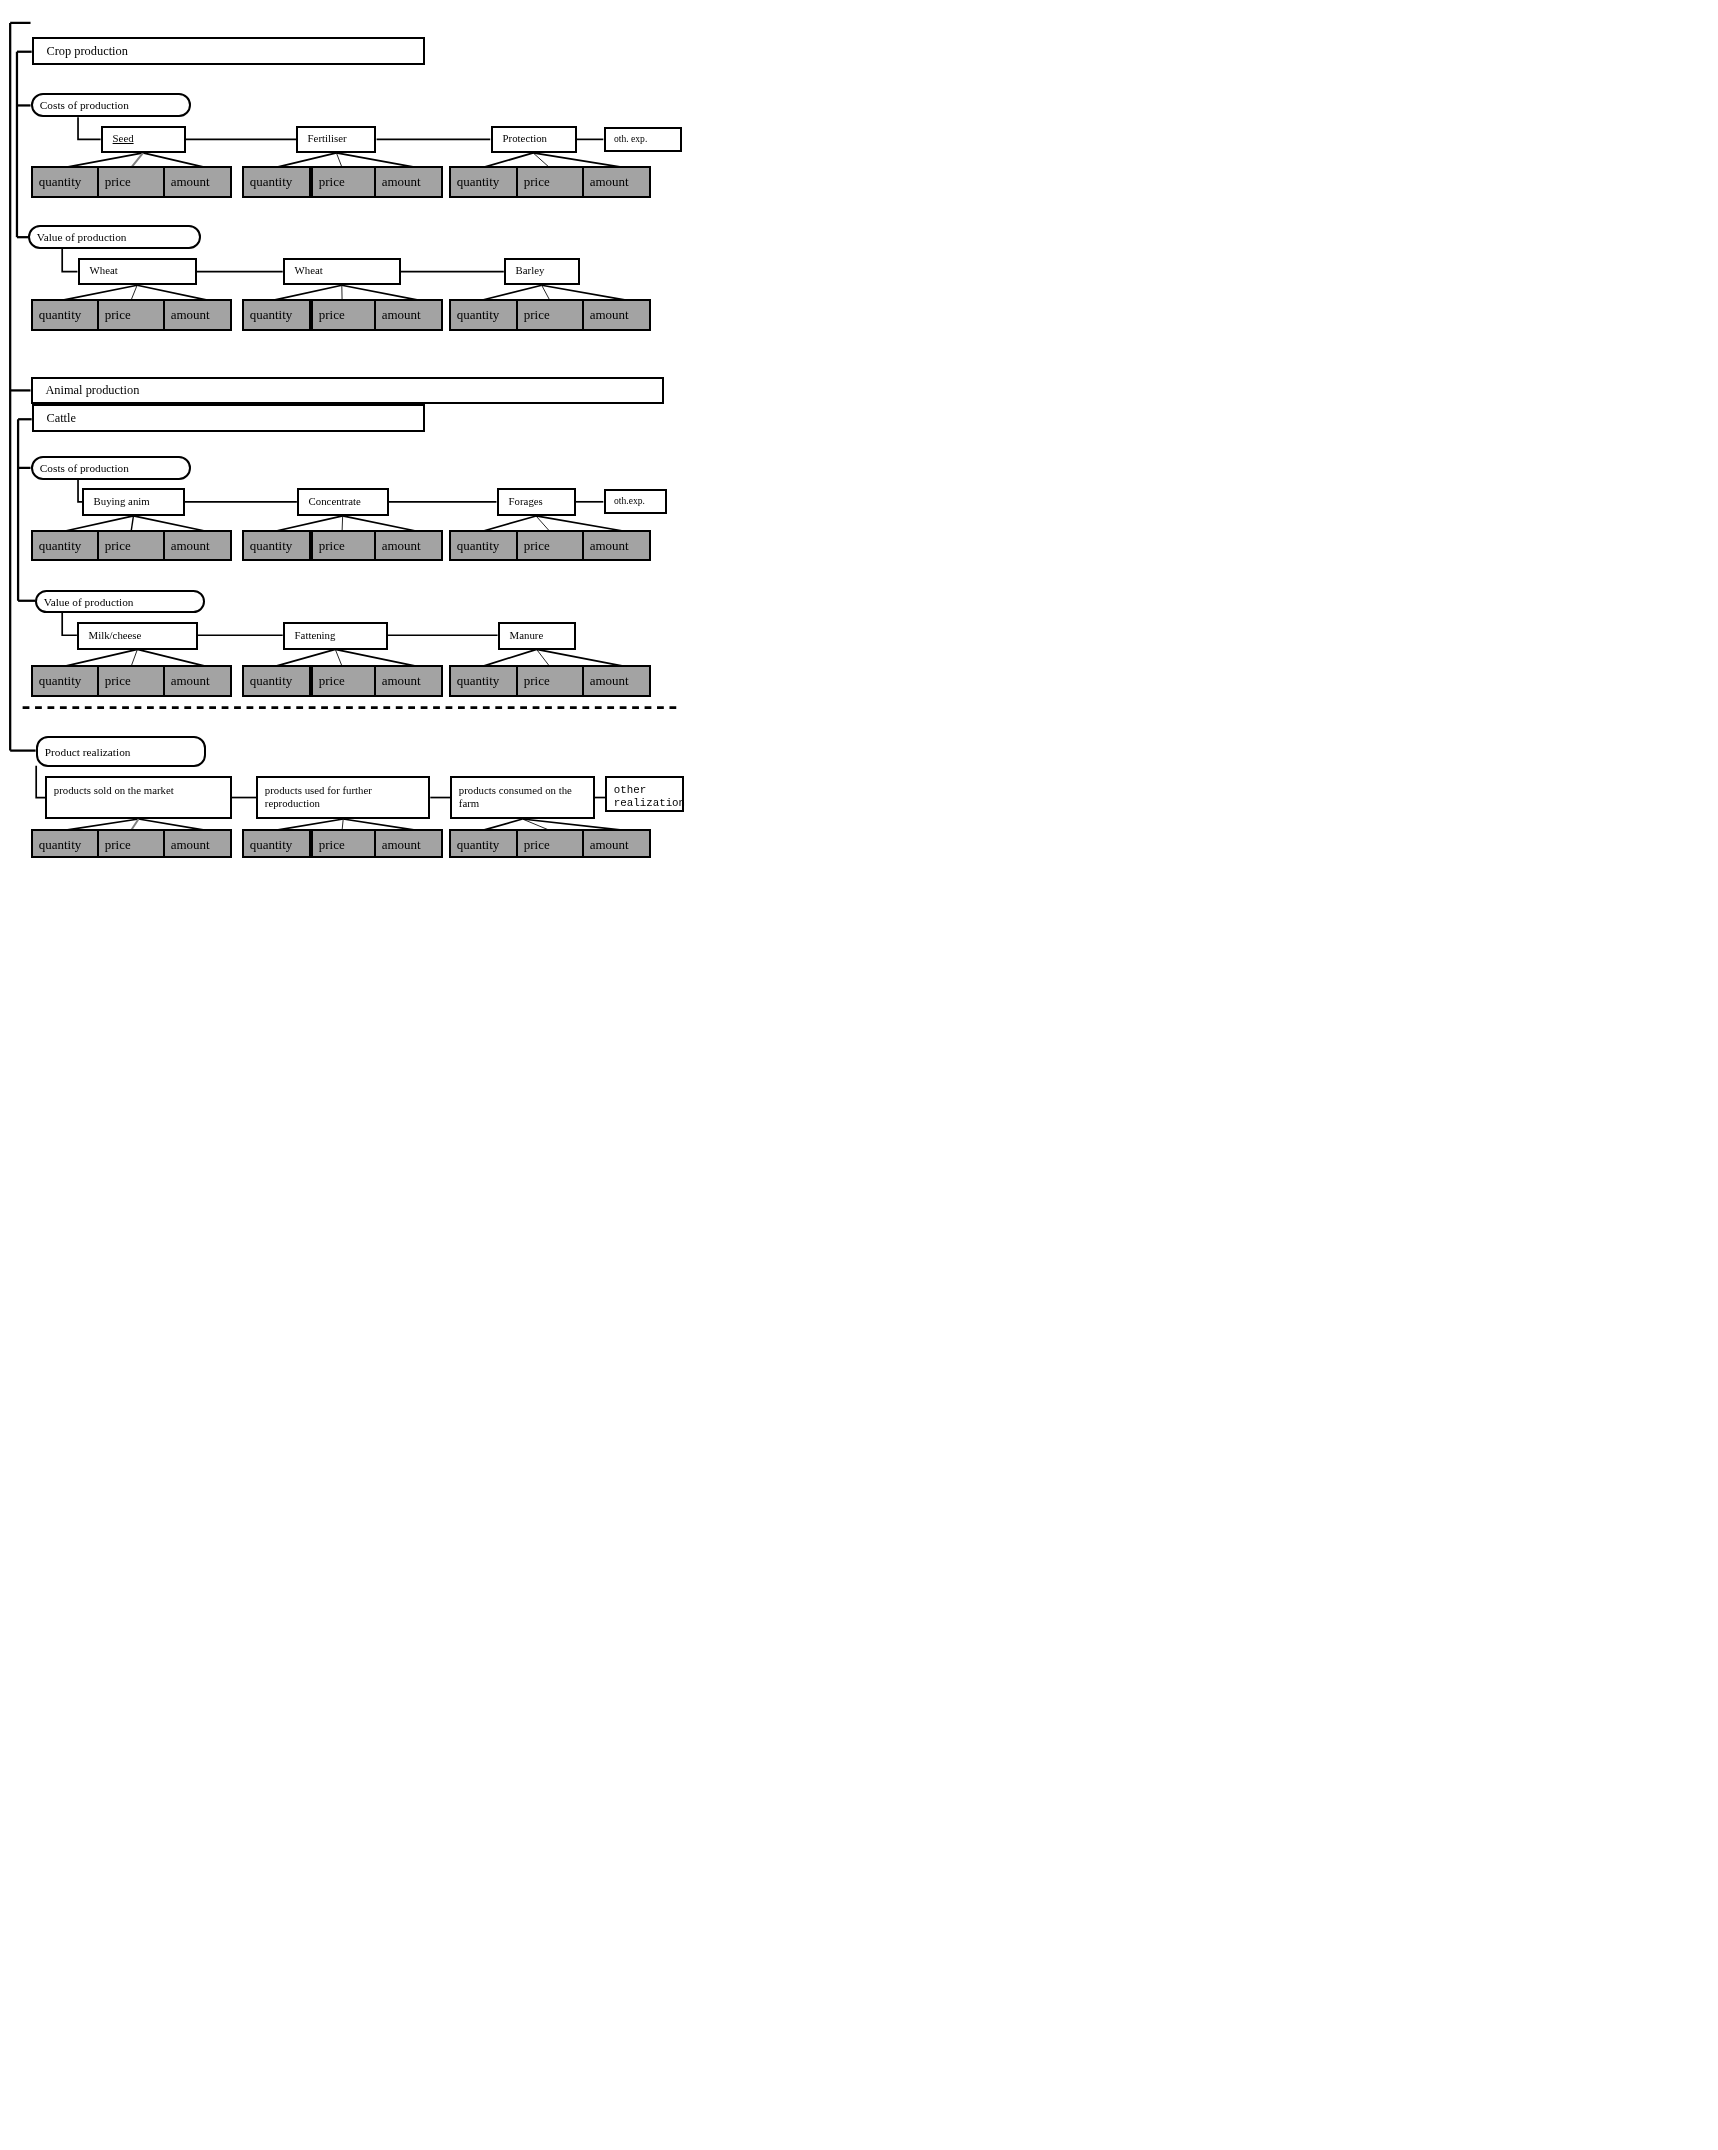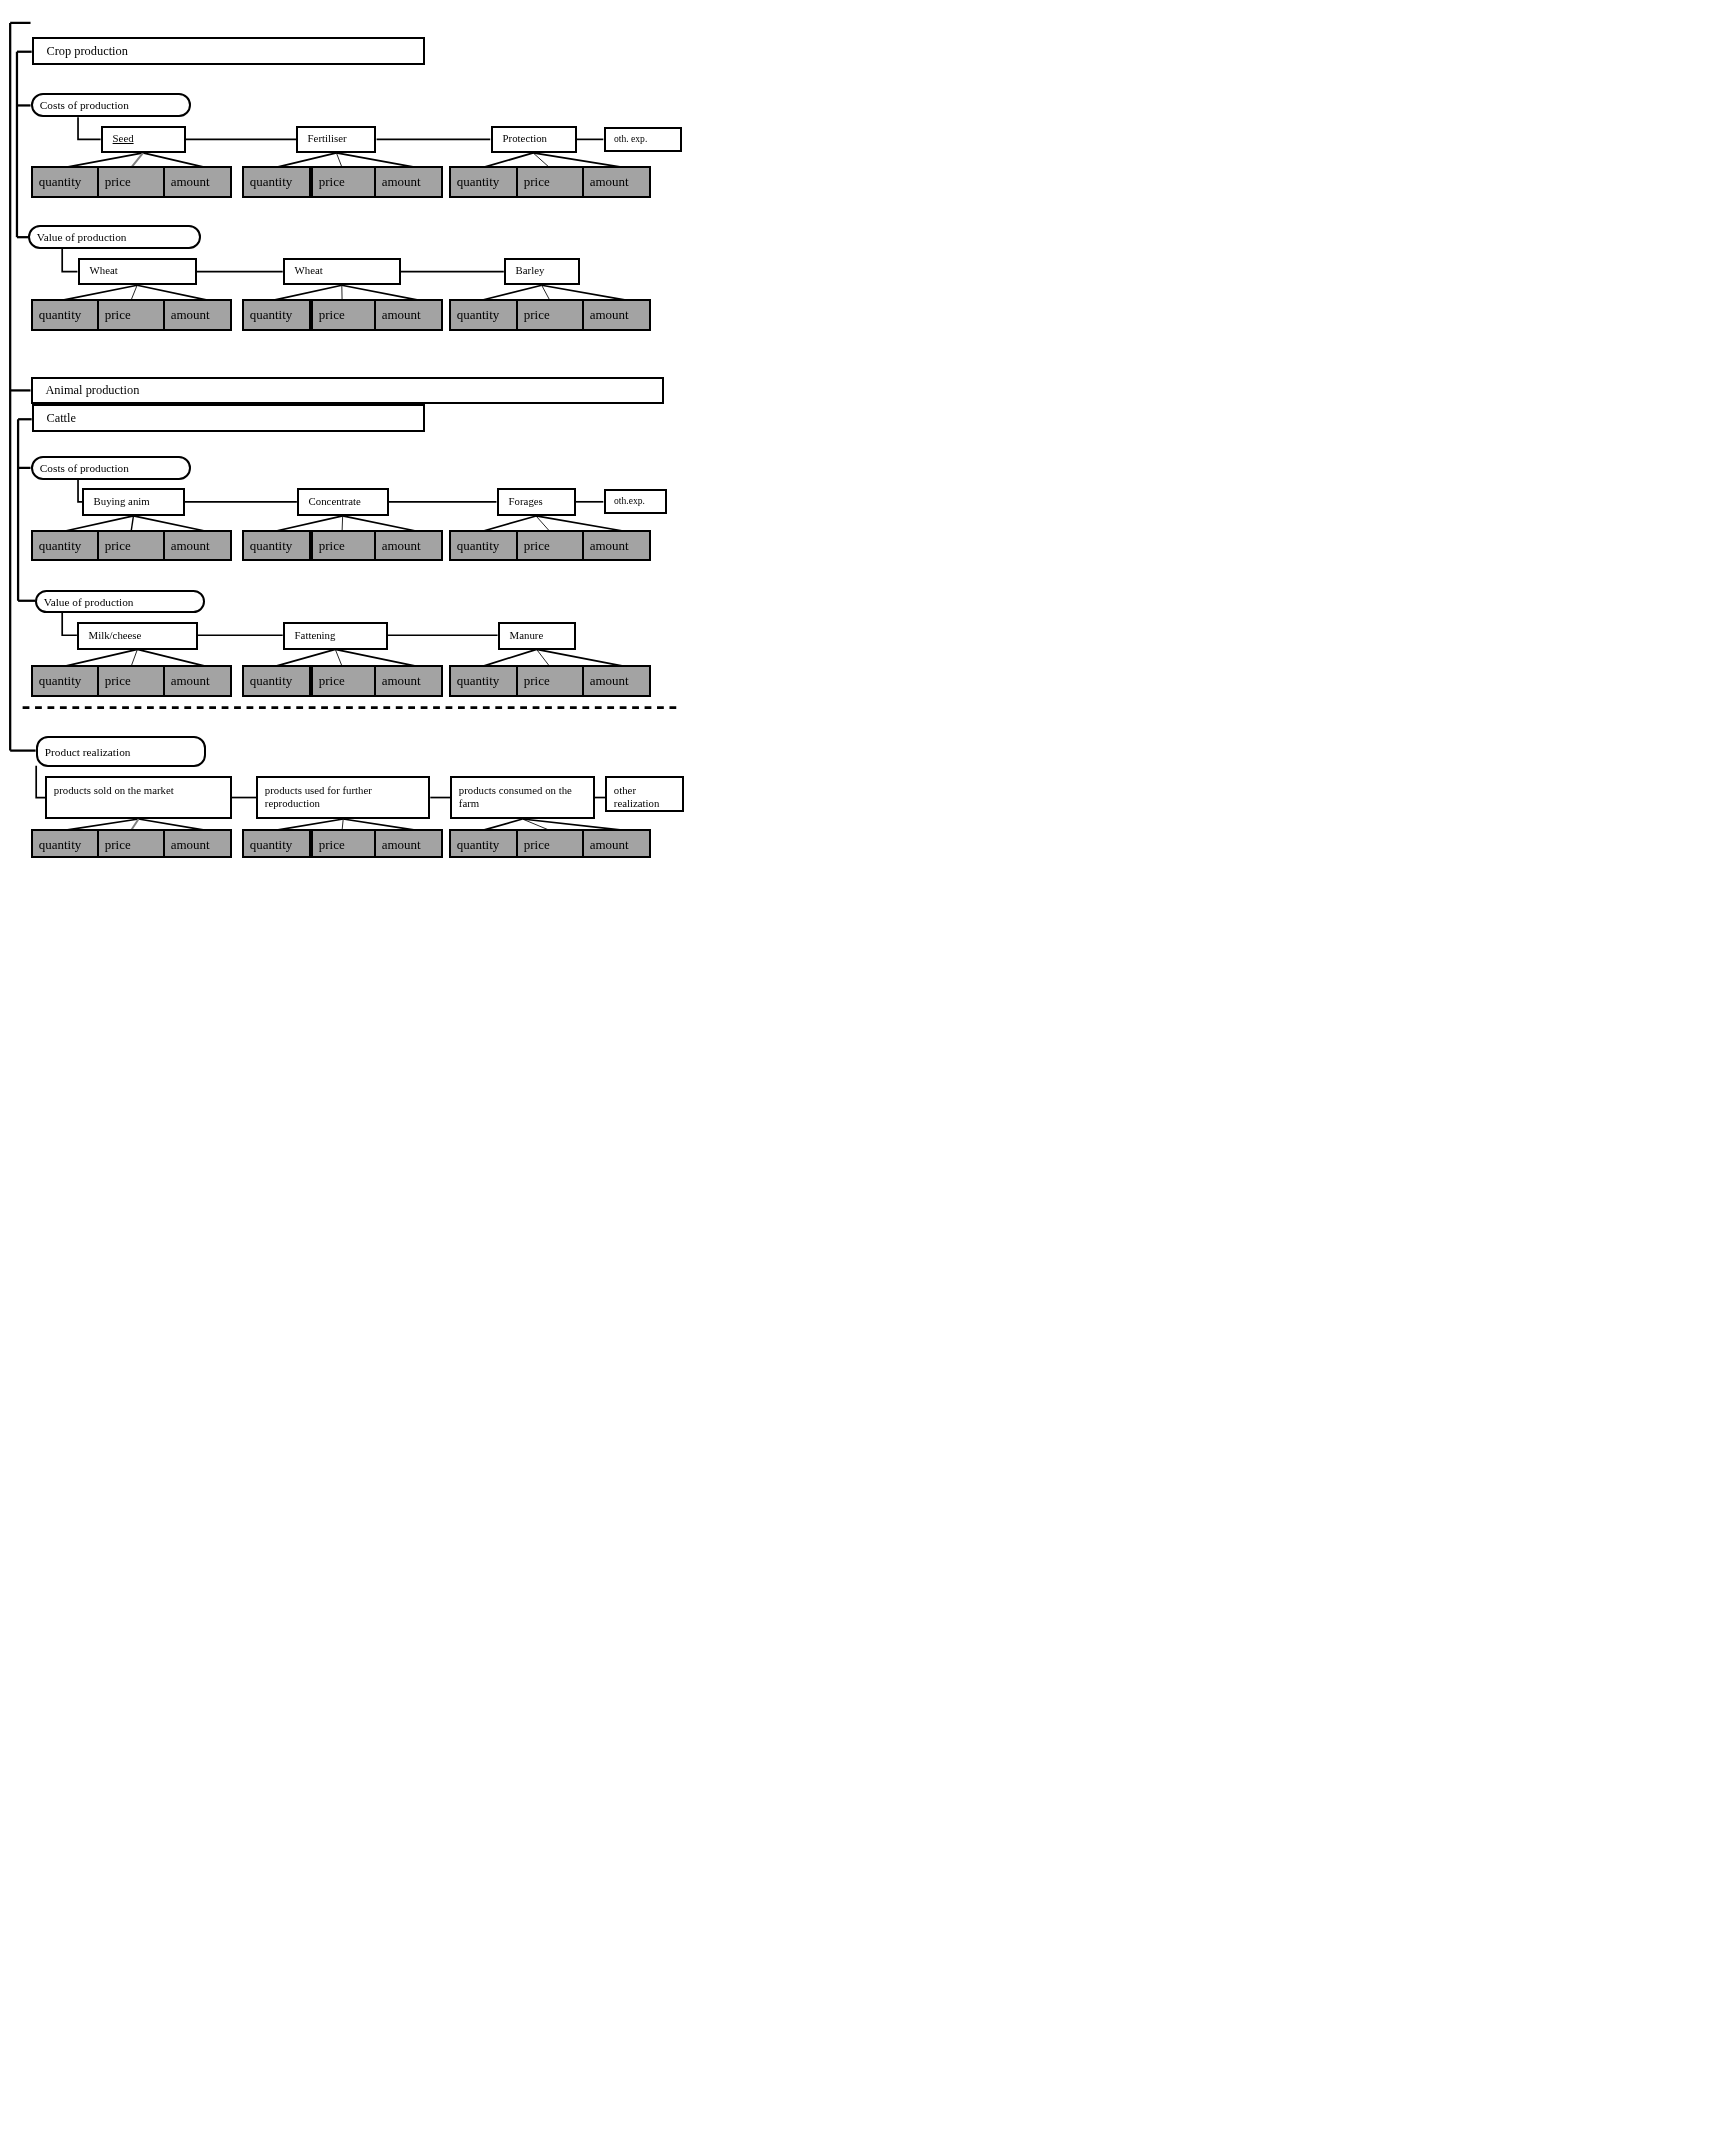--- a/index.html
+++ b/index.html
@@ -117,21 +117,21 @@
     <div class="box node" style="left: 497px; top: 488px; width: 79px; height: 28px;">Forages</div>
     <div class="box node-sm" style="left: 604px; top: 489px; width: 63px; height: 25px;">oth.exp.</div>
     <div class="box section" style="left: 35px; top: 590px; width: 170px; height: 23px;">Value of production</div>
     <div class="box node" style="left: 77px; top: 622px; width: 121px; height: 28px;">Milk/cheese</div>
     <div class="box node" style="left: 283px; top: 622px; width: 105px; height: 28px;">Fattening</div>
     <div class="box node" style="left: 498px; top: 622px; width: 78px; height: 28px;">Manure</div>
     <div class="box section" style="left: 36px; top: 736px; width: 170px; height: 31px;">Product realization</div>
     <div class="box big" style="left: 45px; top: 776px; width: 187px; height: 43px;">products sold on the market</div>
     <div class="box big" style="left: 256px; top: 776px; width: 174px; height: 43px;">products used for further reproduction</div>
     <div class="box big" style="left: 450px; top: 776px; width: 145px; height: 43px;">products consumed on the farm</div>
-    <div class="box big" style="left: 605px; top: 776px; width: 79px; height: 36px;">other realization</div>
+    <div class="box big" style="left: 605px; top: 776px; width: 79px; height: 36px; font-family: Liberation Mono, monospace;">other realization</div>
     <div class="cell" style="left: 31px; top: 166px; width: 69px; height: 32px;">quantity</div>
     <div class="cell" style="left: 97px; top: 166px; width: 69px; height: 32px;">price</div>
     <div class="cell" style="left: 163px; top: 166px; width: 69px; height: 32px;">amount</div>
     <div class="cell" style="left: 242px; top: 166px; width: 69px; height: 32px;">quantity</div>
     <div class="cell" style="left: 311px; top: 166px; width: 65px; height: 32px;">price</div>
     <div class="cell" style="left: 374px; top: 166px; width: 69px; height: 32px;">amount</div>
     <div class="cell" style="left: 449px; top: 166px; width: 69px; height: 32px;">quantity</div>
     <div class="cell" style="left: 516px; top: 166px; width: 69px; height: 32px;">price</div>
     <div class="cell" style="left: 582px; top: 166px; width: 69px; height: 32px;">amount</div>
     <div class="cell" style="left: 31px; top: 299px; width: 69px; height: 32px;">quantity</div>

